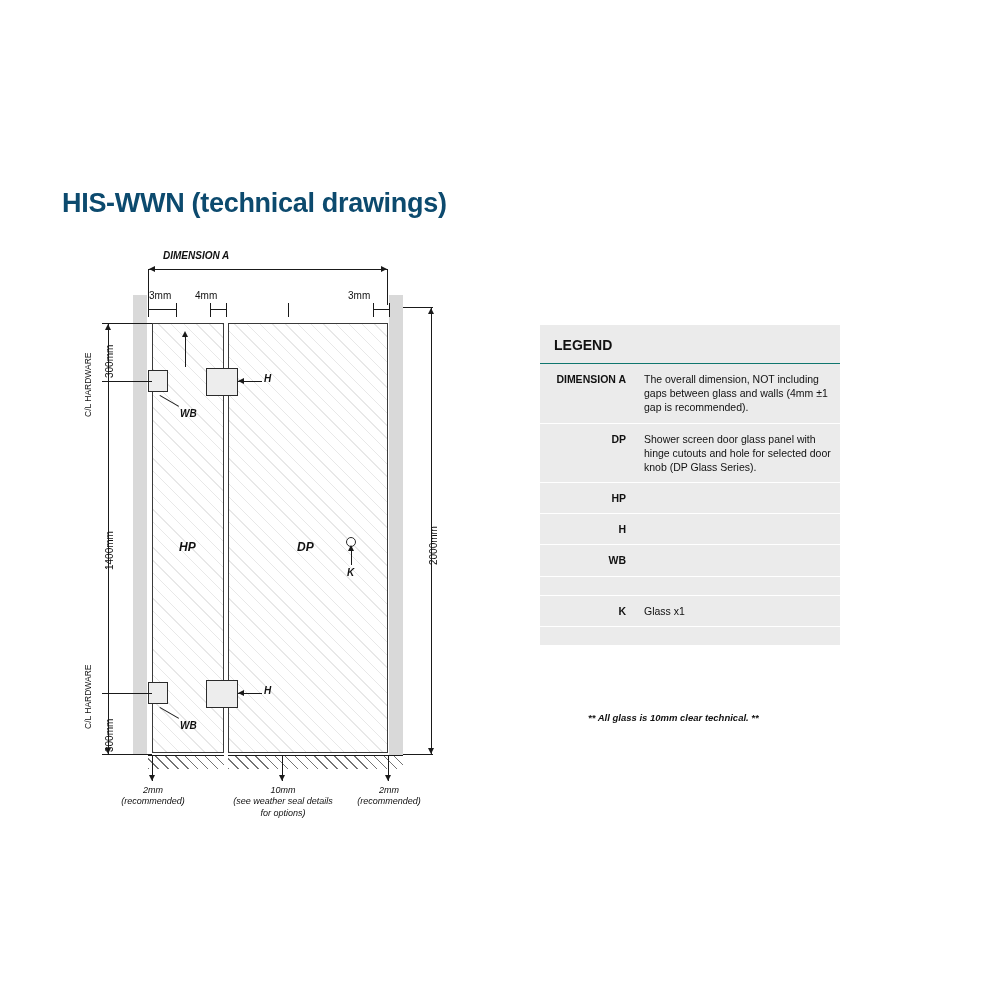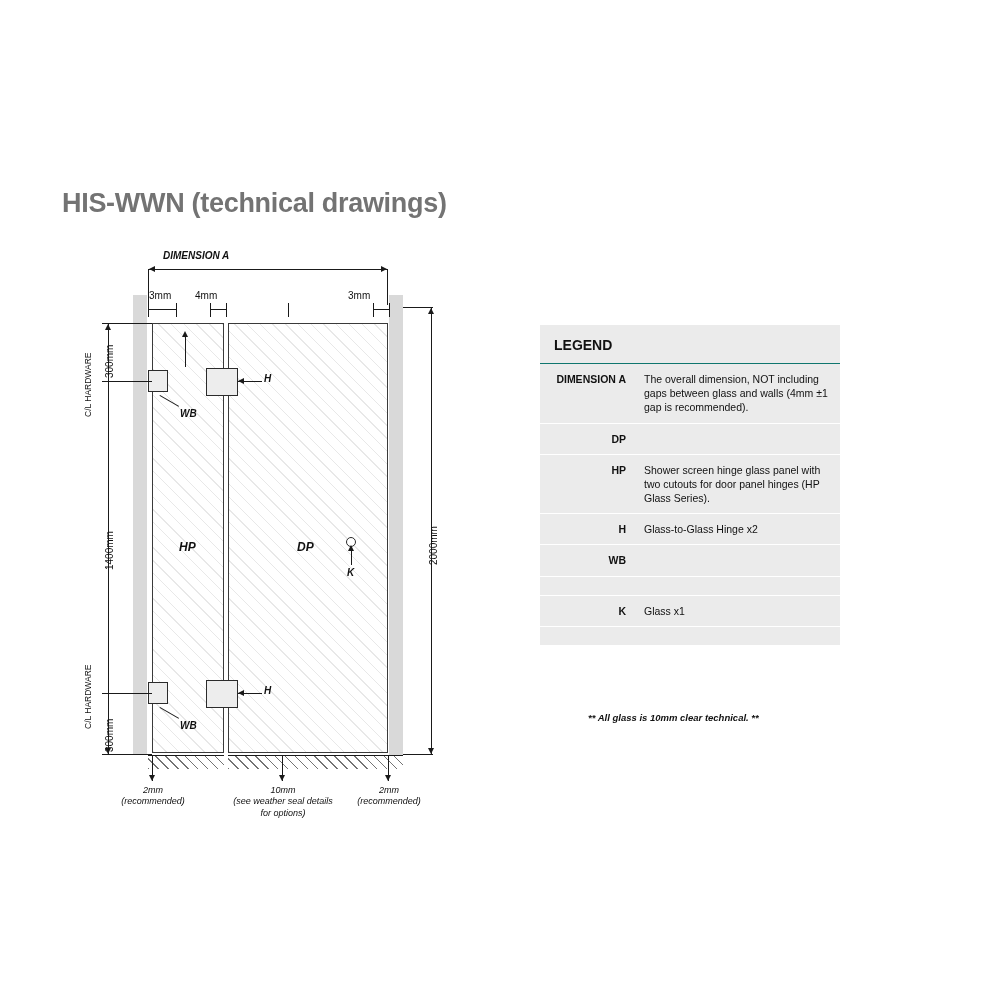--- a/index.html
+++ b/index.html
@@ -15,21 +15,21 @@
     color: #111111;
     overflow: hidden;
   }
   #page-title {
     position: absolute;
     left: 62px;
     top: 188px;
     font-size: 27px;
     font-weight: bold;
     letter-spacing: -0.3px;
-    color: #737373;
+    color: #0c4a6e;
   }
   
   #drawing {
     position: absolute;
     left: 60px;
     top: 245px;
     width: 420px;
     height: 600px;
   }
   .line {
@@ -299,28 +299,27 @@
 
 <div id="legend">
   <div id="legend-title">LEGEND</div>
 
   <div class="lg-row">
     <div class="lg-key">DIMENSION A</div>
     <div class="lg-val wrap">The overall dimension, NOT including gaps between glass and walls (4mm ±1 gap is recommended).</div>
   </div>
   <div class="lg-row">
     <div class="lg-key">DP</div>
+    <div class="lg-val wrap">Shower screen door glass panel with hinge cutouts and hole for selected door knob (DP Glass Series).</div>
   </div>
   <div class="lg-row">
     <div class="lg-key">HP</div>
-    <div class="lg-val wrap">Shower screen hinge glass panel with two cutouts for door panel hinges (HP Glass Series).</div>
   </div>
   <div class="lg-row">
     <div class="lg-key">H</div>
-    <div class="lg-val">Glass-to-Glass Hinge x2</div>
   </div>
   <div class="lg-row">
     <div class="lg-key">WB</div>
   </div>
   <div class="lg-row spacer">
     <div class="lg-key"></div>
     <div class="lg-val"></div>
   </div>
   <div class="lg-row">
     <div class="lg-key">K</div>

